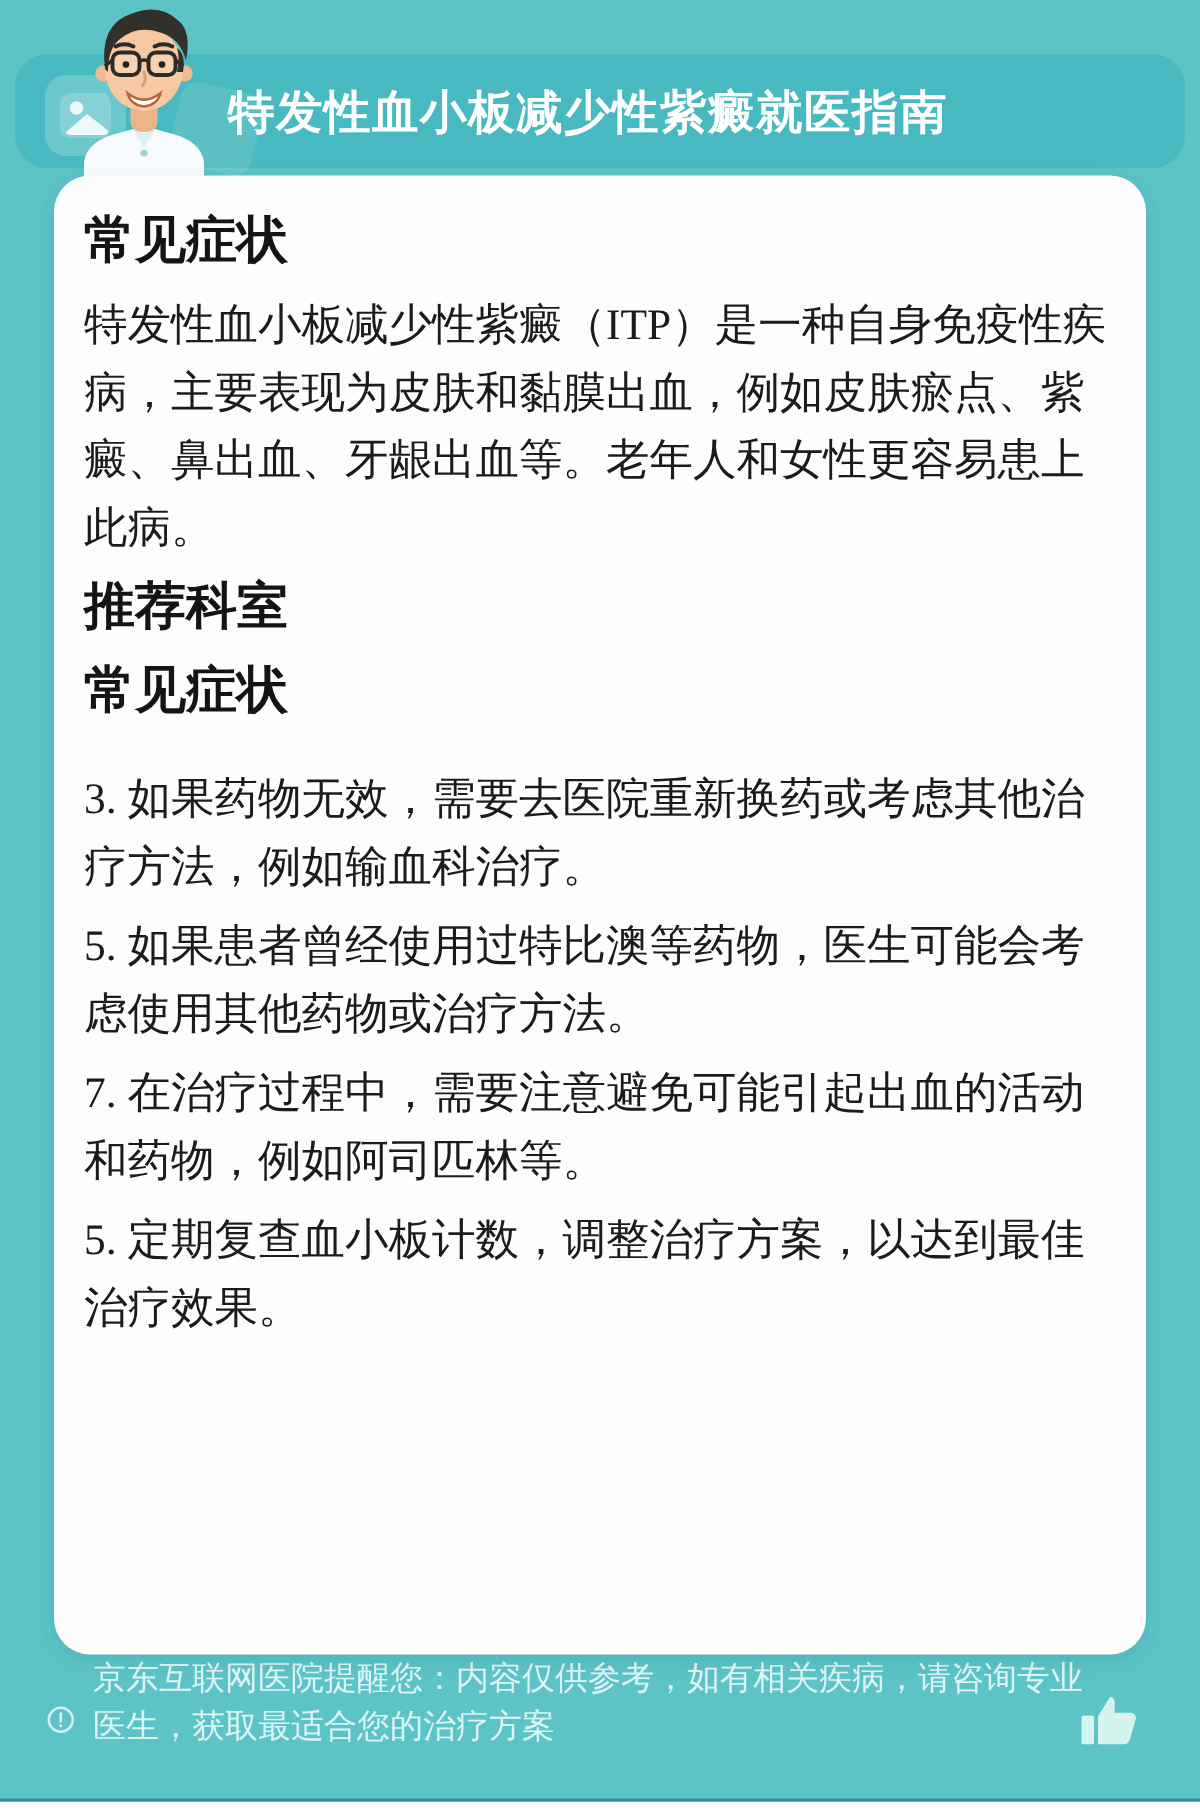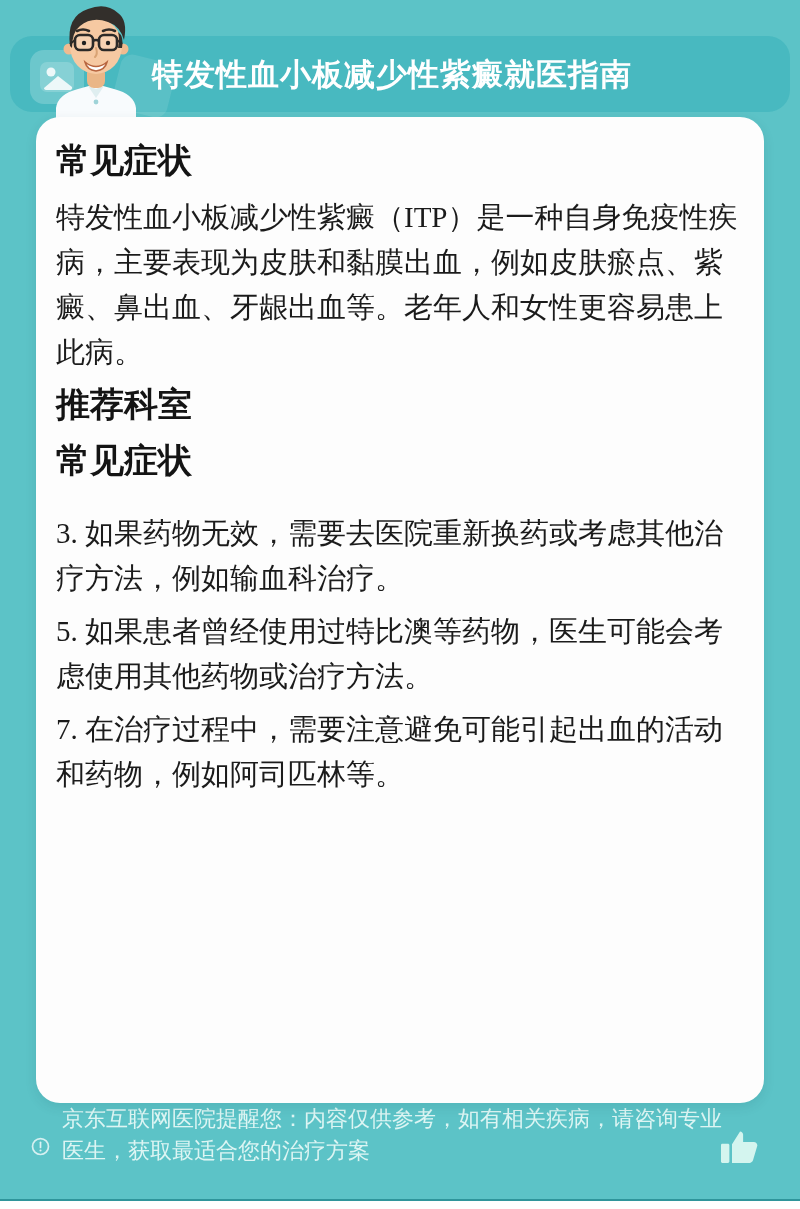--- a/index.html
+++ b/index.html
@@ -128,20 +128,21 @@
     <div class="card">
       <h2 class="first">常见症状</h2>
       <p>特发性血小板减少性紫癜（ITP）是一种自身免疫性疾病，主要表现为皮肤和黏膜出血，例如皮肤瘀点、紫癜、鼻出血、牙龈出血等。老年人和女性更容易患上此病。</p>
 
       <h2>推荐科室</h2>
 
       <h2 class="points">常见症状</h2>
       <p>3. 如果药物无效，需要去医院重新换药或考虑其他治疗方法，例如输血科治疗。</p>
       <p>5. 如果患者曾经使用过特比澳等药物，医生可能会考虑使用其他药物或治疗方法。</p>
       <p>7. 在治疗过程中，需要注意避免可能引起出血的活动和药物，例如阿司匹林等。</p>
+      <p>5. 定期复查血小板计数，调整治疗方案，以达到最佳治疗效果。</p>
     </div>
 
     <div class="alert-icon">
       <svg width="19" height="19" viewBox="0 0 20 20">
         <circle cx="10" cy="10" r="8.4" fill="none" stroke="rgba(255,255,255,0.75)" stroke-width="1.8"></circle>
         <path d="M10 5.6 L10 11" stroke="rgba(255,255,255,0.8)" stroke-width="1.8" stroke-linecap="round"></path>
         <circle cx="10" cy="14.2" r="1.1" fill="rgba(255,255,255,0.8)"></circle>
       </svg>
     </div>
 

